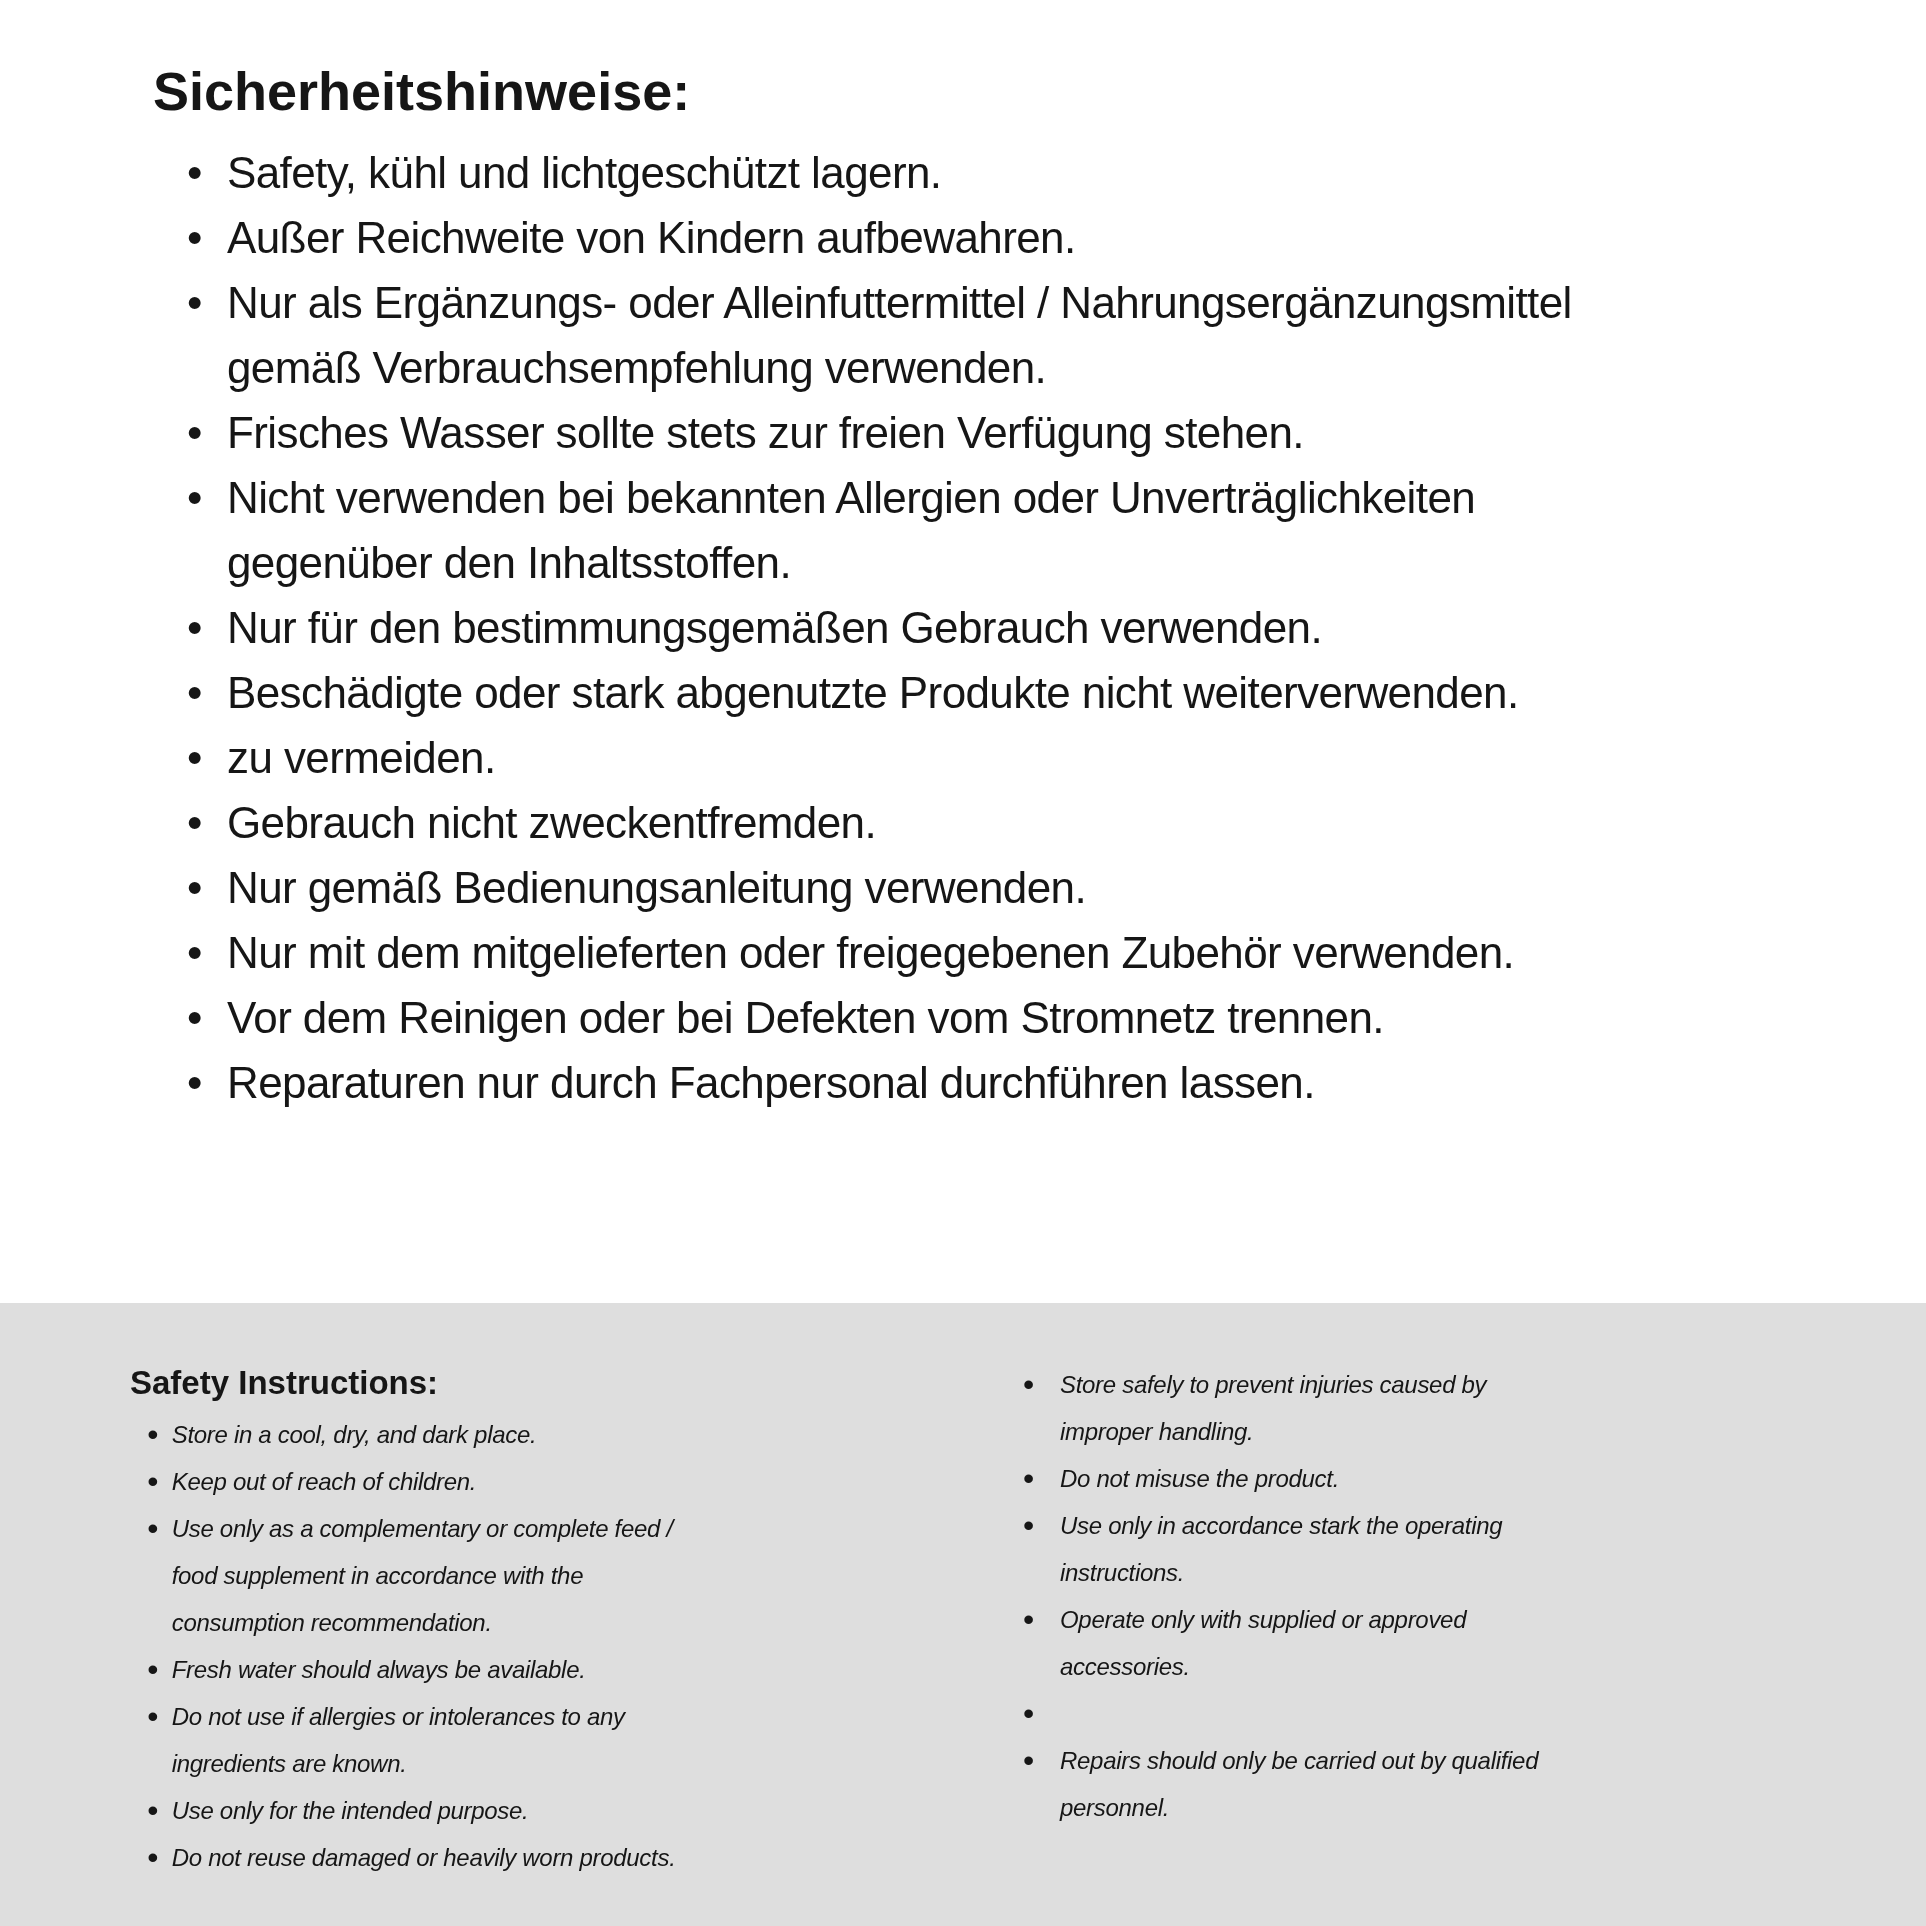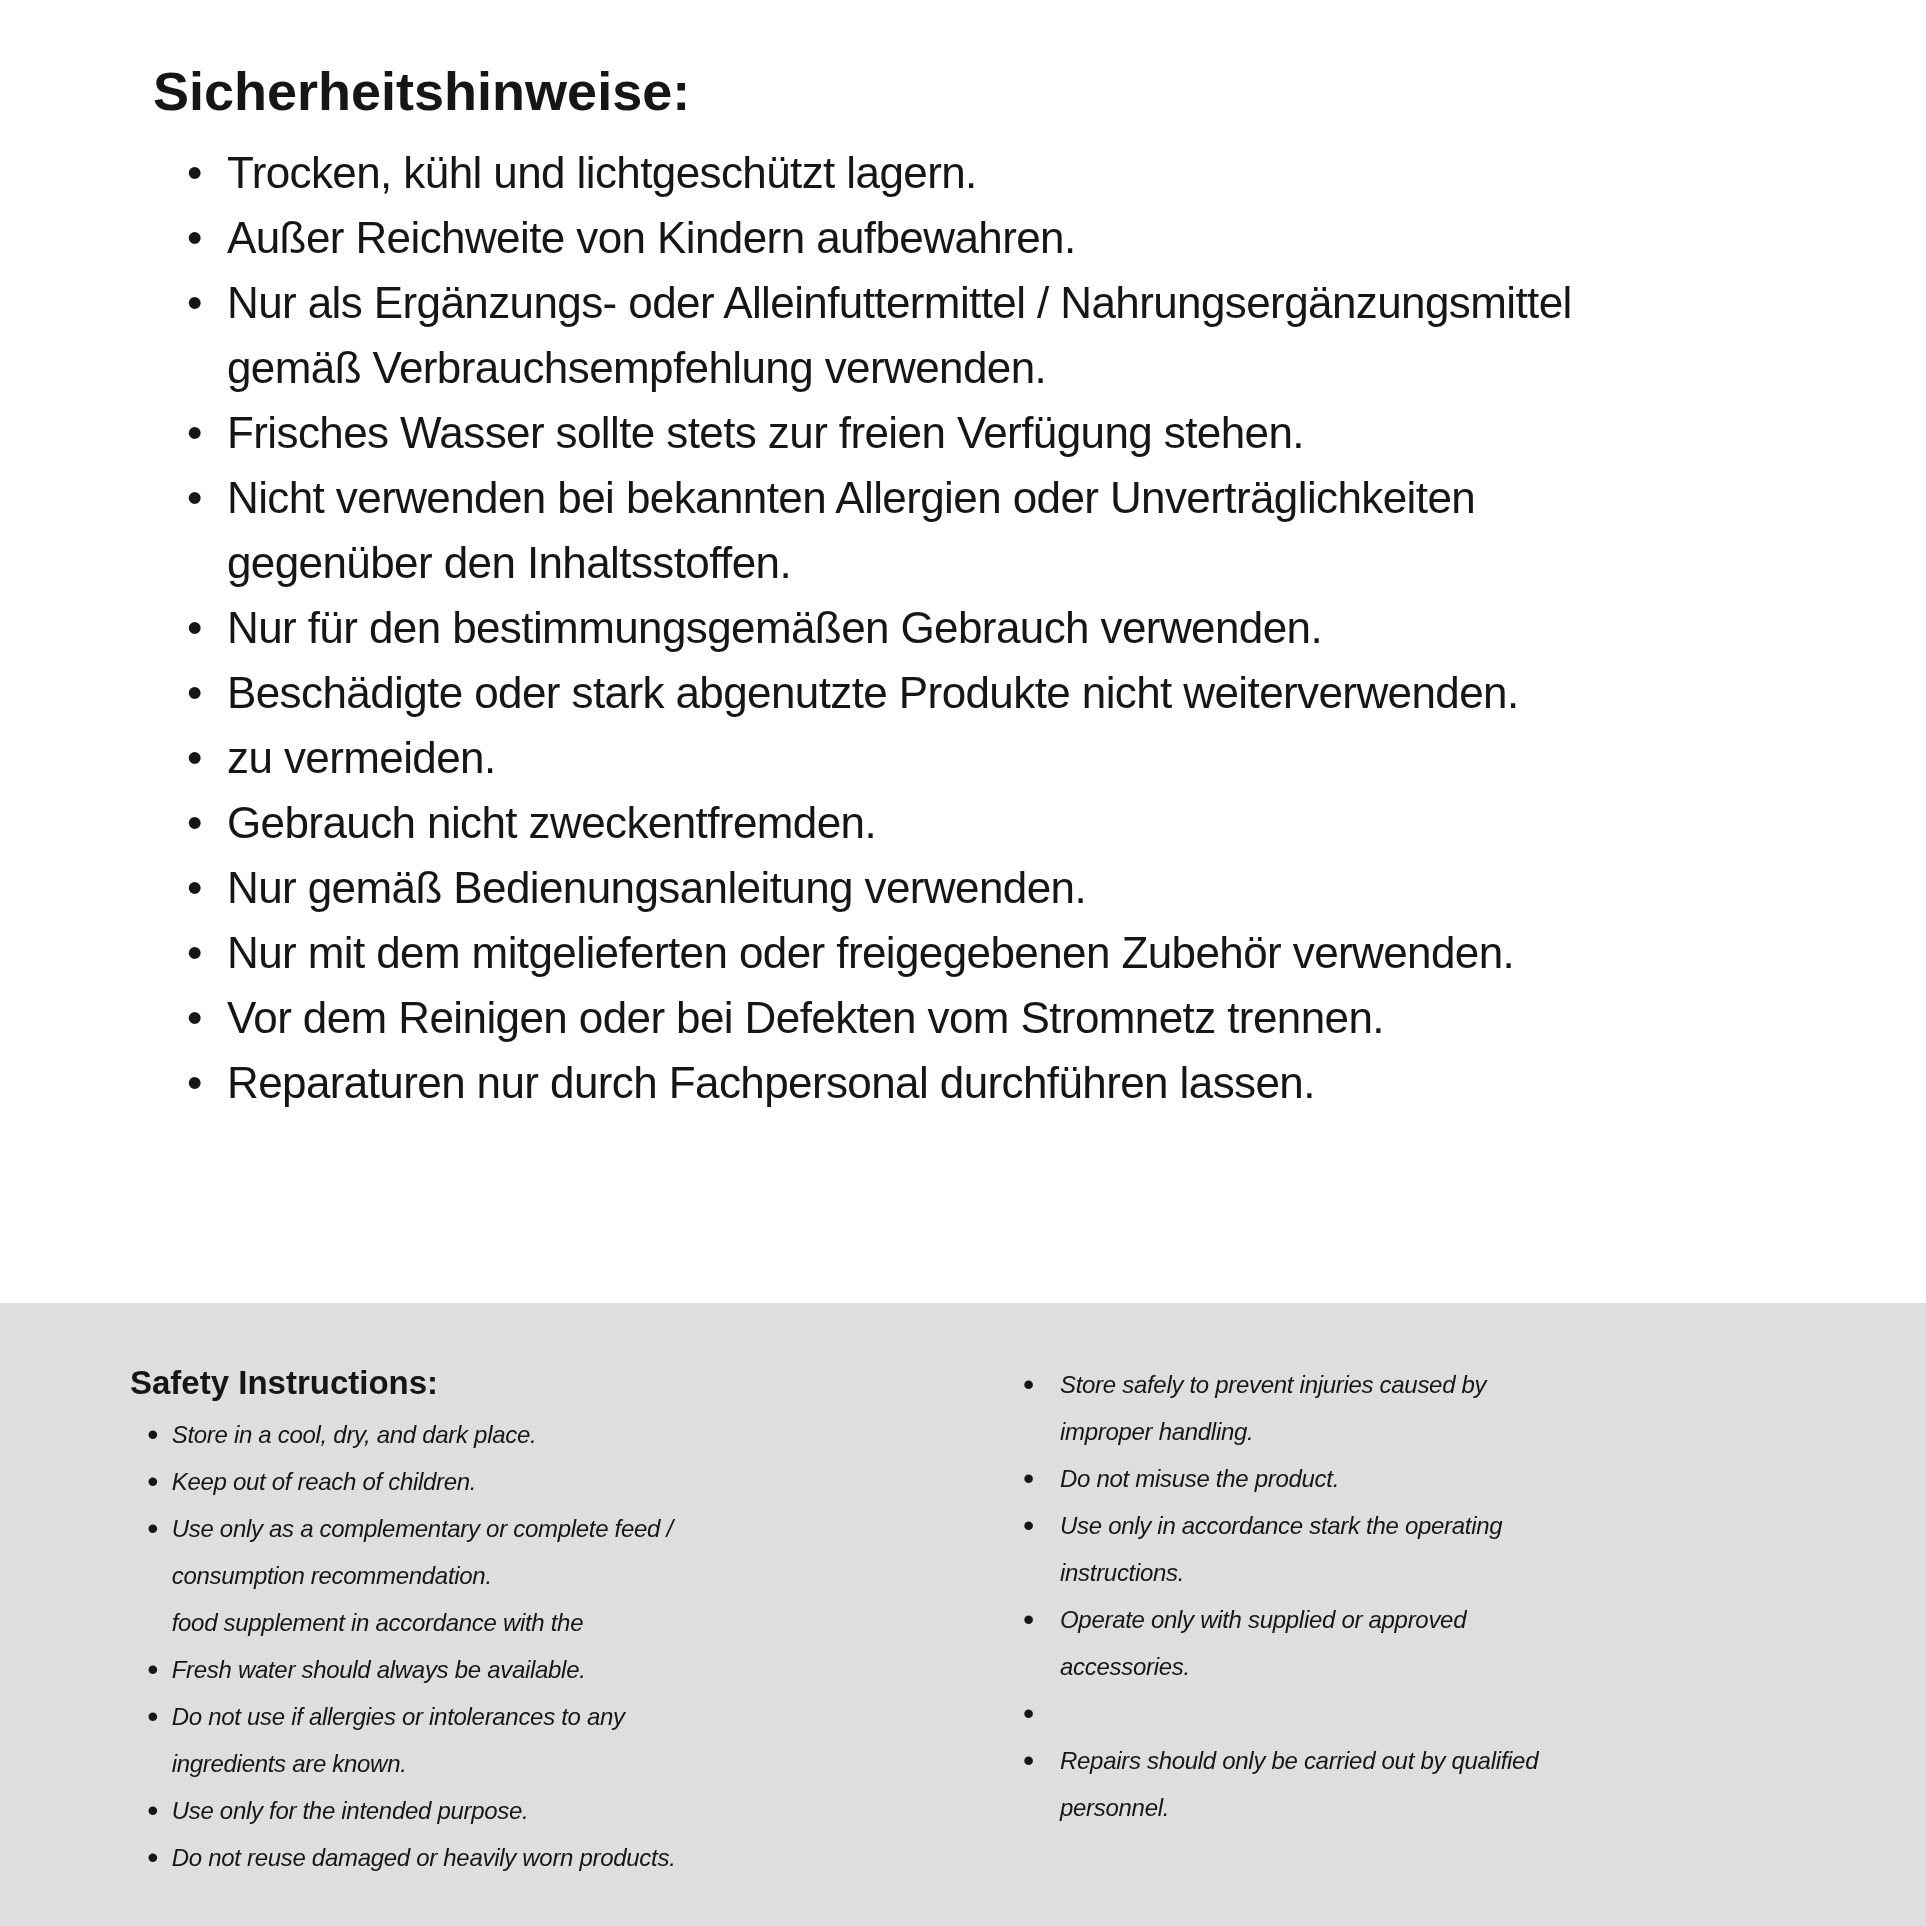--- a/index.html
+++ b/index.html
@@ -71,21 +71,21 @@
 <div class="page">
 
   <section class="de-section">
     <h1 class="de-title">Sicherheitshinweise:</h1>
 
     <div class="de-list">
 
       <div class="row">
         <span class="mk">•</span>
         <div class="tx">
-          <div class="ln">Trocken, kühl und lichtgeschützt lagern.</div>
+          <div class="ln">Safety, kühl und lichtgeschützt lagern.</div>
         </div>
       </div>
 
       <div class="row">
         <span class="mk">•</span>
         <div class="tx">
           <div class="ln">Außer Reichweite von Kindern aufbewahren.</div>
         </div>
       </div>
 
@@ -189,22 +189,22 @@
           <span class="mk">•</span>
           <div class="tx">
             <div class="ln">Keep out of reach of children.</div>
           </div>
         </div>
 
         <div class="row">
           <span class="mk">•</span>
           <div class="tx">
             <div class="ln">Use only as a complementary or complete feed /</div>
+            <div class="ln">food supplement in accordance with the</div>
             <div class="ln">consumption recommendation.</div>
-            <div class="ln">food supplement in accordance with the</div>
           </div>
         </div>
 
         <div class="row">
           <span class="mk">•</span>
           <div class="tx">
             <div class="ln">Fresh water should always be available.</div>
           </div>
         </div>
 

